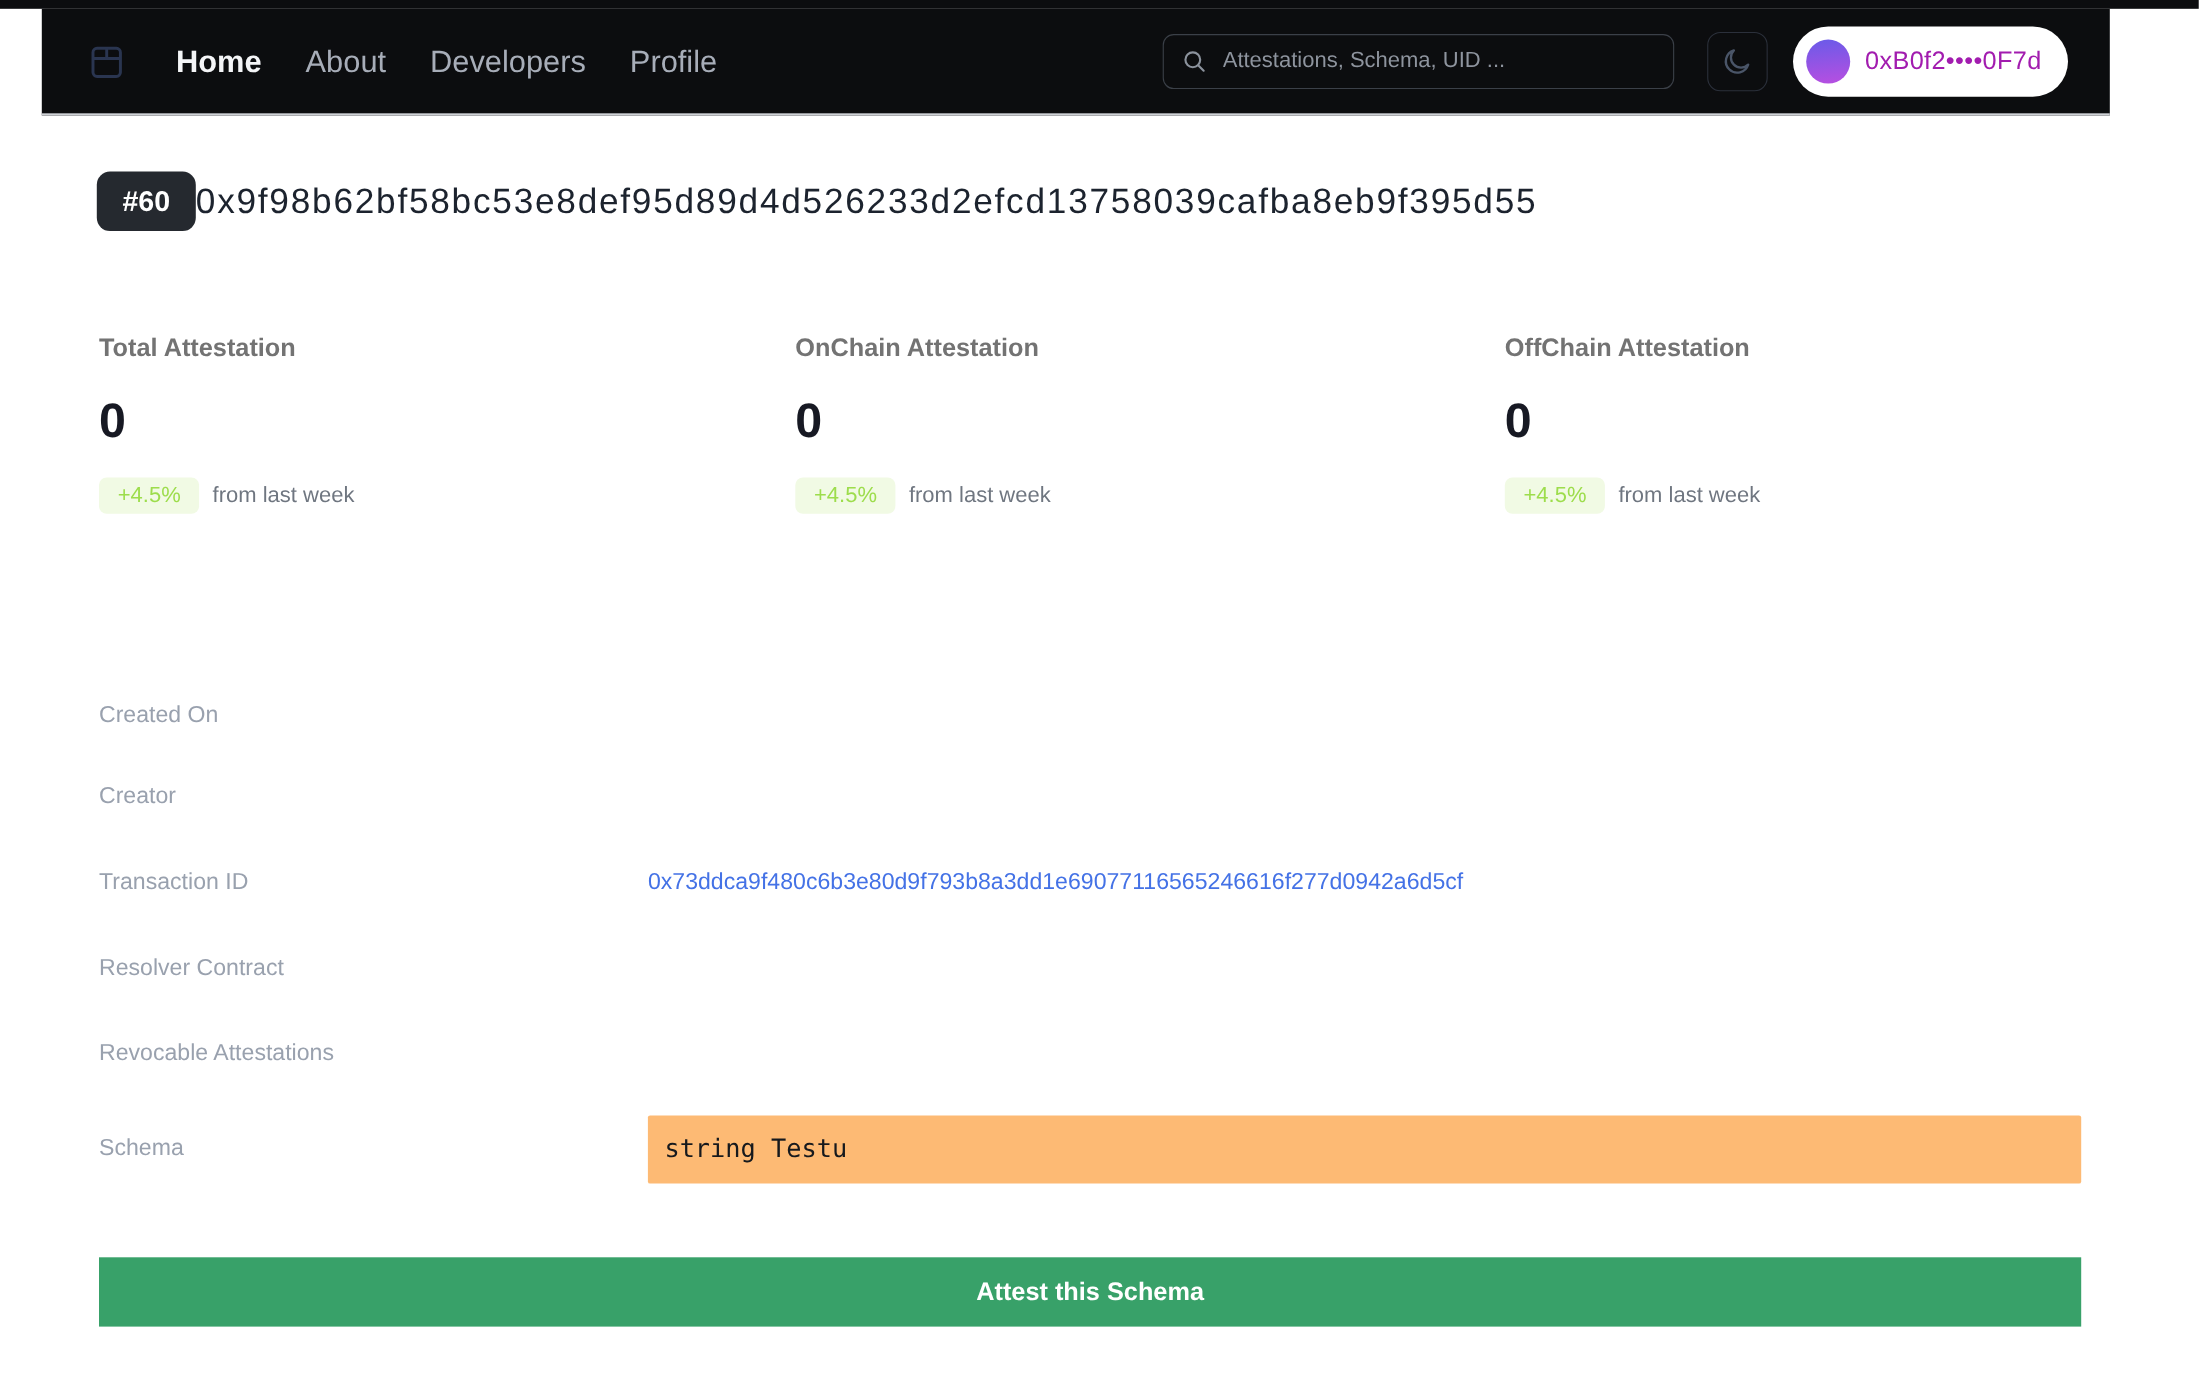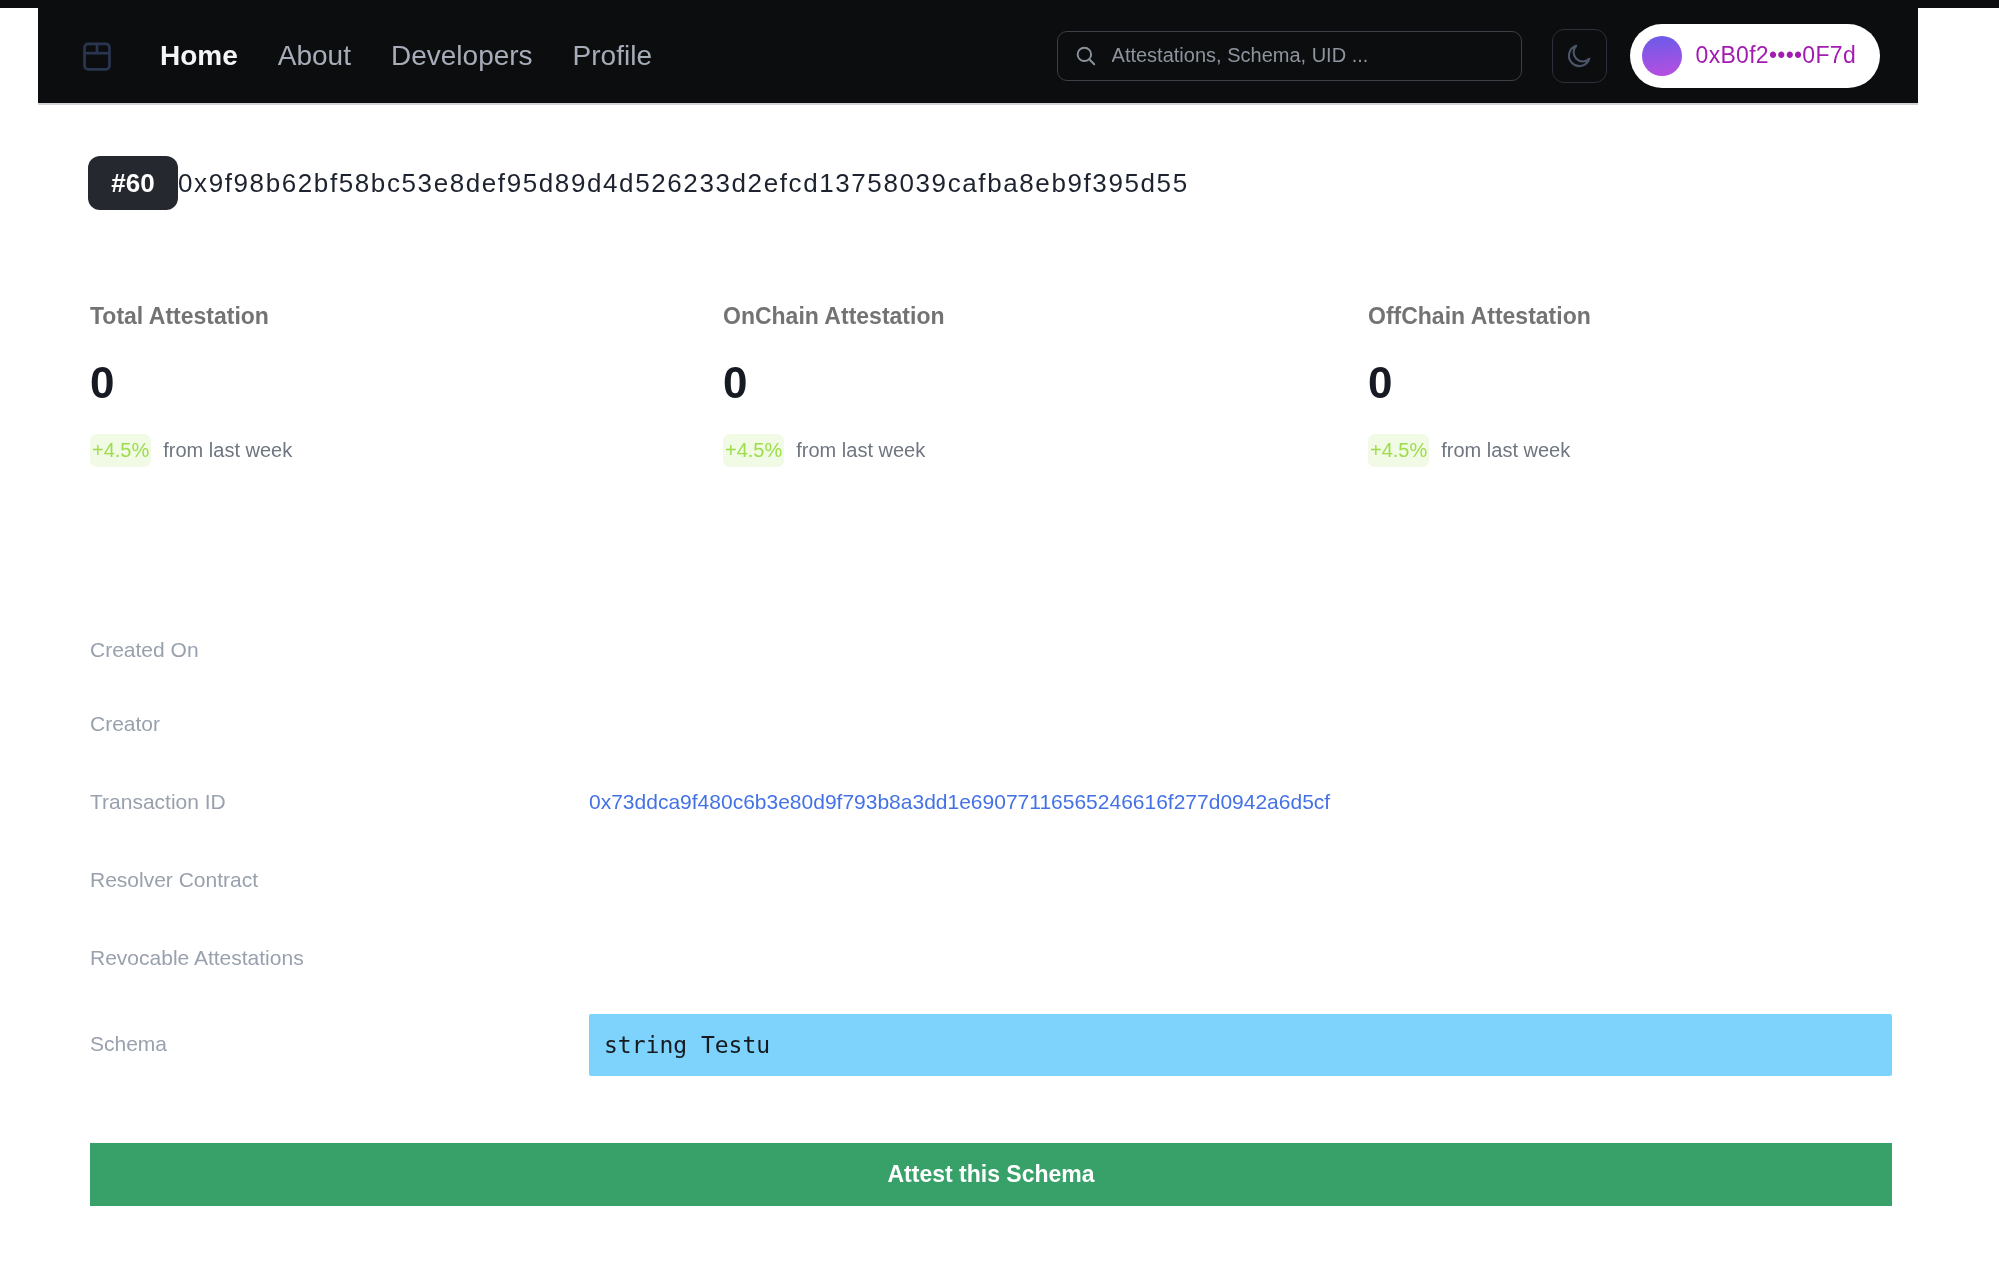--- a/index.html
+++ b/index.html
@@ -50,51 +50,51 @@
   }
   .wallet-address { font-size:23px; font-weight:500; color:#a21caf; letter-spacing:.3px; }
 
   
   .header-row { position:absolute; left:88px; top:156px; display:flex; align-items:center; }
   .schema-badge {
     min-width:90px; height:54px; background:#25292f; color:#ffffff;
     border-radius:12px; display:flex; align-items:center; justify-content:center;
     font-size:26px; font-weight:700; box-sizing:border-box; padding:0 14px;
   }
-  .schema-uid { font-size:26px; color:#1c232e; letter-spacing:1.6px; white-space:nowrap; }
+  .schema-uid { font-size:32px; color:#1c232e; letter-spacing:1.6px; white-space:nowrap; }
 
   
   .stat-card { position:absolute; top:303px; }
   .stat-card.c1 { left:90px; }
   .stat-card.c2 { left:723px; }
   .stat-card.c3 { left:1368px; }
   .stat-label { font-size:23px; font-weight:700; color:#737373; white-space:nowrap; }
   .stat-value { font-size:44px; font-weight:700; color:#171923; margin-top:28px; }
   .stat-delta-row { display:flex; align-items:center; gap:12px; margin-top:26px; }
   .stat-delta-badge {
     background:#f1fae4; color:#9ddd4c; font-size:20px;
-    padding:5px 2px; border-radius:7px; white-space:nowrap;
+    padding:5px 17px; border-radius:7px; white-space:nowrap;
   }
   .stat-caption { font-size:20px; color:#6f7680; white-space:nowrap; }
 
   
   .detail-row { position:absolute; left:0; width:100%; height:0; }
   .detail-row.r1 { top:638px; }
   .detail-row.r2 { top:712px; }
   .detail-row.r3 { top:790px; }
   .detail-row.r4 { top:868px; }
   .detail-row.r5 { top:946px; }
   .detail-row.r6 { top:1032px; }
   .detail-label { position:absolute; left:90px; top:0; font-size:21px; color:#99a1ae; white-space:nowrap; }
   .detail-value { position:absolute; left:589px; top:0; font-size:21px; color:#1c232e; white-space:nowrap; }
   .transaction-link { color:#4472e6; text-decoration:none; cursor:pointer; }
 
   .schema-block {
     position:absolute; left:589px; top:1014px; width:1303px; height:62px;
-    background:#7dd3fc; border-radius:2px; display:flex; align-items:center;
+    background:#fdba74; border-radius:2px; display:flex; align-items:center;
     padding-left:15px; box-sizing:border-box;
   }
   .schema-code {
     font-family:"DejaVu Sans Mono","Liberation Mono",monospace;
     font-size:23px; color:#16191d; white-space:pre;
   }
 
   
   .attest-button {
     position:absolute; left:90px; top:1143px; width:1802px; height:63px;

